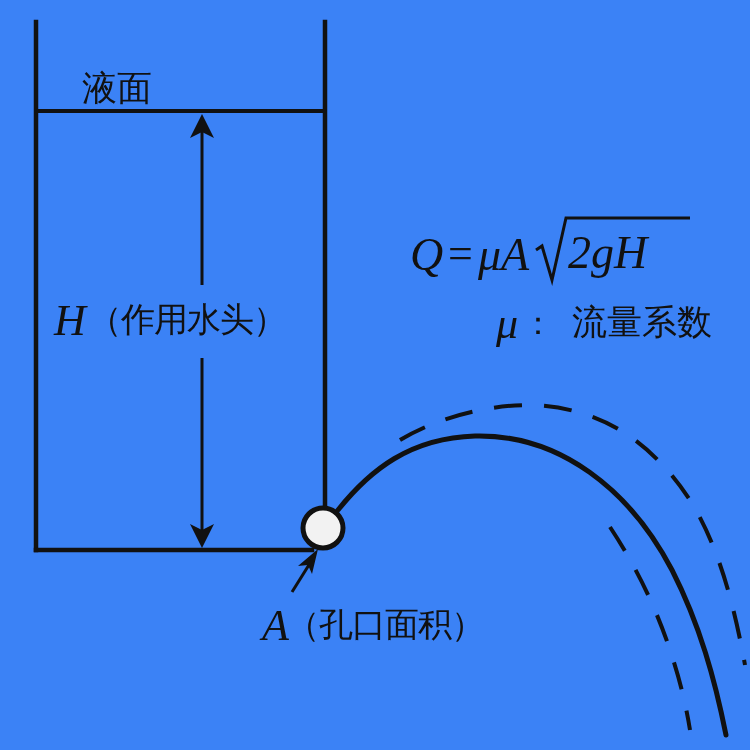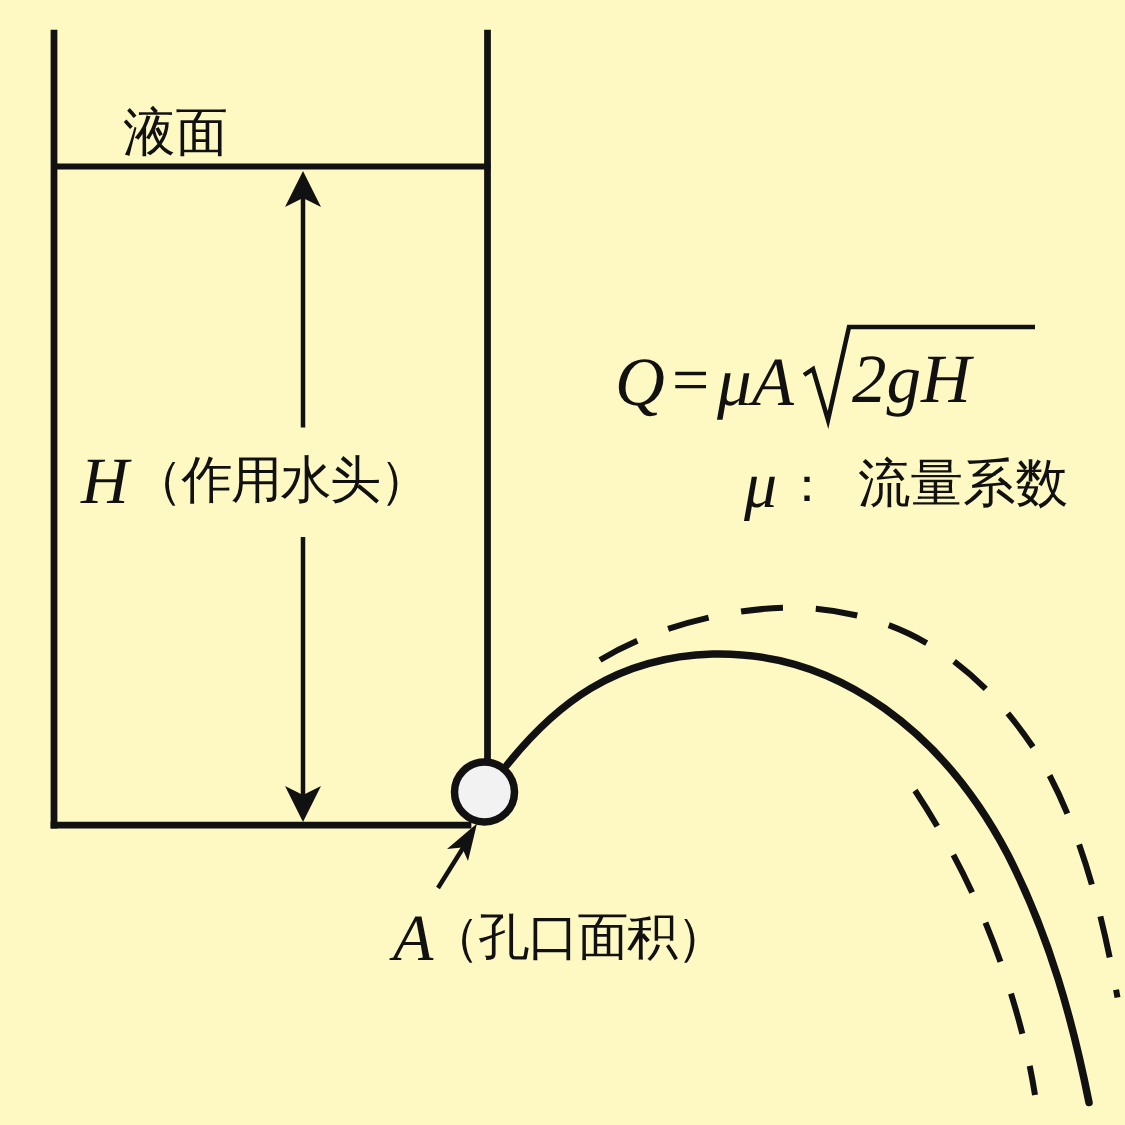--- a/index.html
+++ b/index.html
@@ -1,16 +1,16 @@
 <!DOCTYPE html>
 <html><head>
 <meta charset="utf-8">
 <style>
   html, body { margin: 0; padding: 0; background: #f2f2f2; }
-  #canvas { position: relative; width: 750px; height: 750px; background: #fef9c3; overflow: hidden; }
+  #canvas { position: relative; width: 750px; height: 750px; background: #3b82f6; overflow: hidden; }
   svg { position: absolute; left: 0; top: 0; }
   .cjk { font-family: "DejaVu Sans", sans-serif; fill: #111; }
   .math { font-family: "Liberation Serif", "DejaVu Serif", serif; font-style: italic; fill: #111; }
   .mathup { font-family: "Liberation Serif", "DejaVu Serif", serif; fill: #111; }
 </style>
 </head>
 <body>
 
 <div id="canvas">
   <svg width="750" height="750" viewBox="0 0 750 750">

